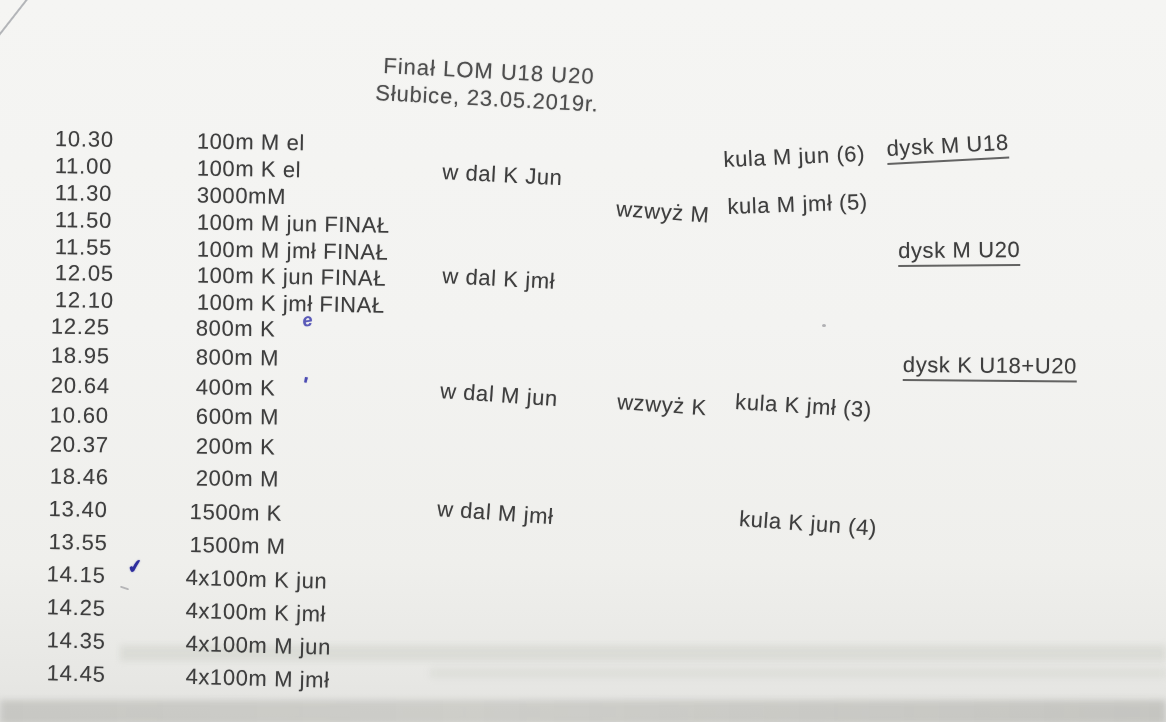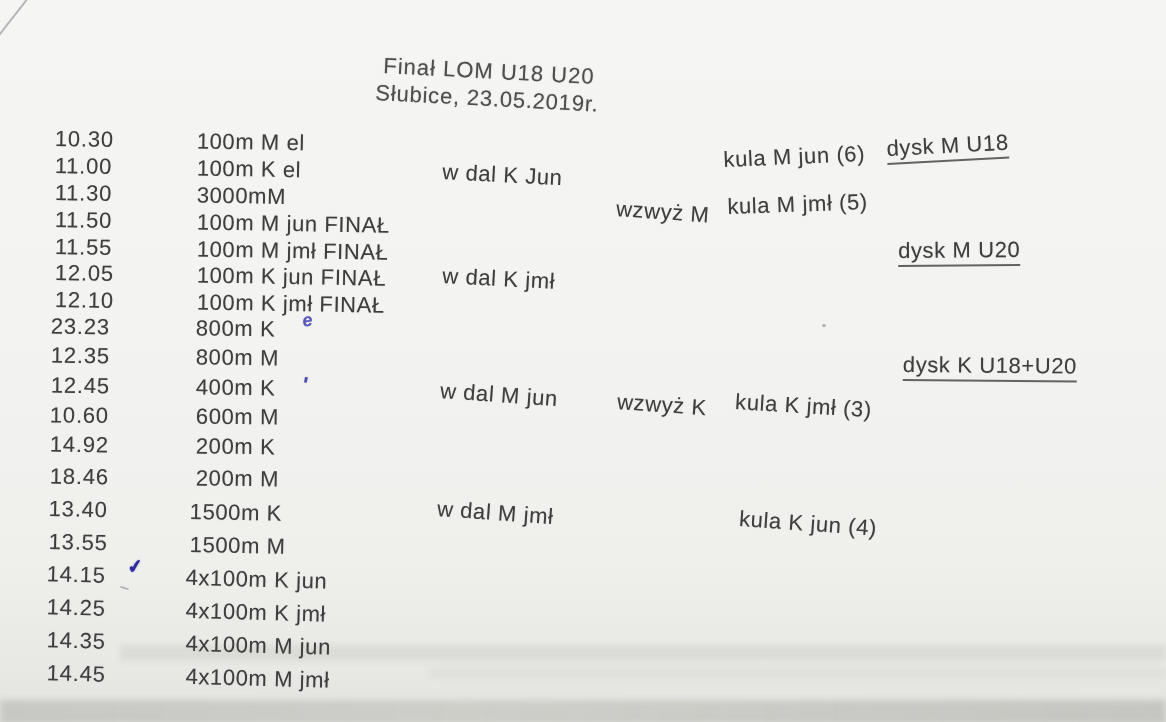--- a/index.html
+++ b/index.html
@@ -89,37 +89,37 @@
   </div>
   <div class="row" style="top:260px;--tl:55px;--el:197px;--rot:1deg">
     <span class="time">12.05</span>
     <span class="event">100m K jun FINAŁ</span>
   </div>
   <div class="row" style="top:287px;--tl:55px;--el:197px;--rot:1deg">
     <span class="time">12.10</span>
     <span class="event">100m K jmł FINAŁ</span>
   </div>
   <div class="row" style="top:314px;--tl:51px;--el:196px;--rot:0.7deg">
-    <span class="time">23.23</span>
+    <span class="time">12.25</span>
     <span class="event">800m K</span>
   </div>
   <div class="row" style="top:343px;--tl:51px;--el:196px;--rot:0.7deg">
-    <span class="time">12.35</span>
+    <span class="time">18.95</span>
     <span class="event">800m M</span>
   </div>
   <div class="row" style="top:373px;--tl:51px;--el:196px;--rot:0.7deg">
-    <span class="time">12.45</span>
+    <span class="time">20.64</span>
     <span class="event">400m K</span>
   </div>
   <div class="row" style="top:403px;--tl:50px;--el:196px;--rot:0.5deg">
     <span class="time">10.60</span>
     <span class="event">600m M</span>
   </div>
   <div class="row" style="top:432px;--tl:50px;--el:196px;--rot:0.7deg">
-    <span class="time">14.92</span>
+    <span class="time">20.37</span>
     <span class="event">200m K</span>
   </div>
   <div class="row" style="top:464px;--tl:50px;--el:196px;--rot:0.7deg">
     <span class="time">18.46</span>
     <span class="event">200m M</span>
   </div>
   <div class="row" style="top:496px;--tl:49px;--el:190px;--rot:1.2deg">
     <span class="time">13.40</span>
     <span class="event">1500m K</span>
   </div>

